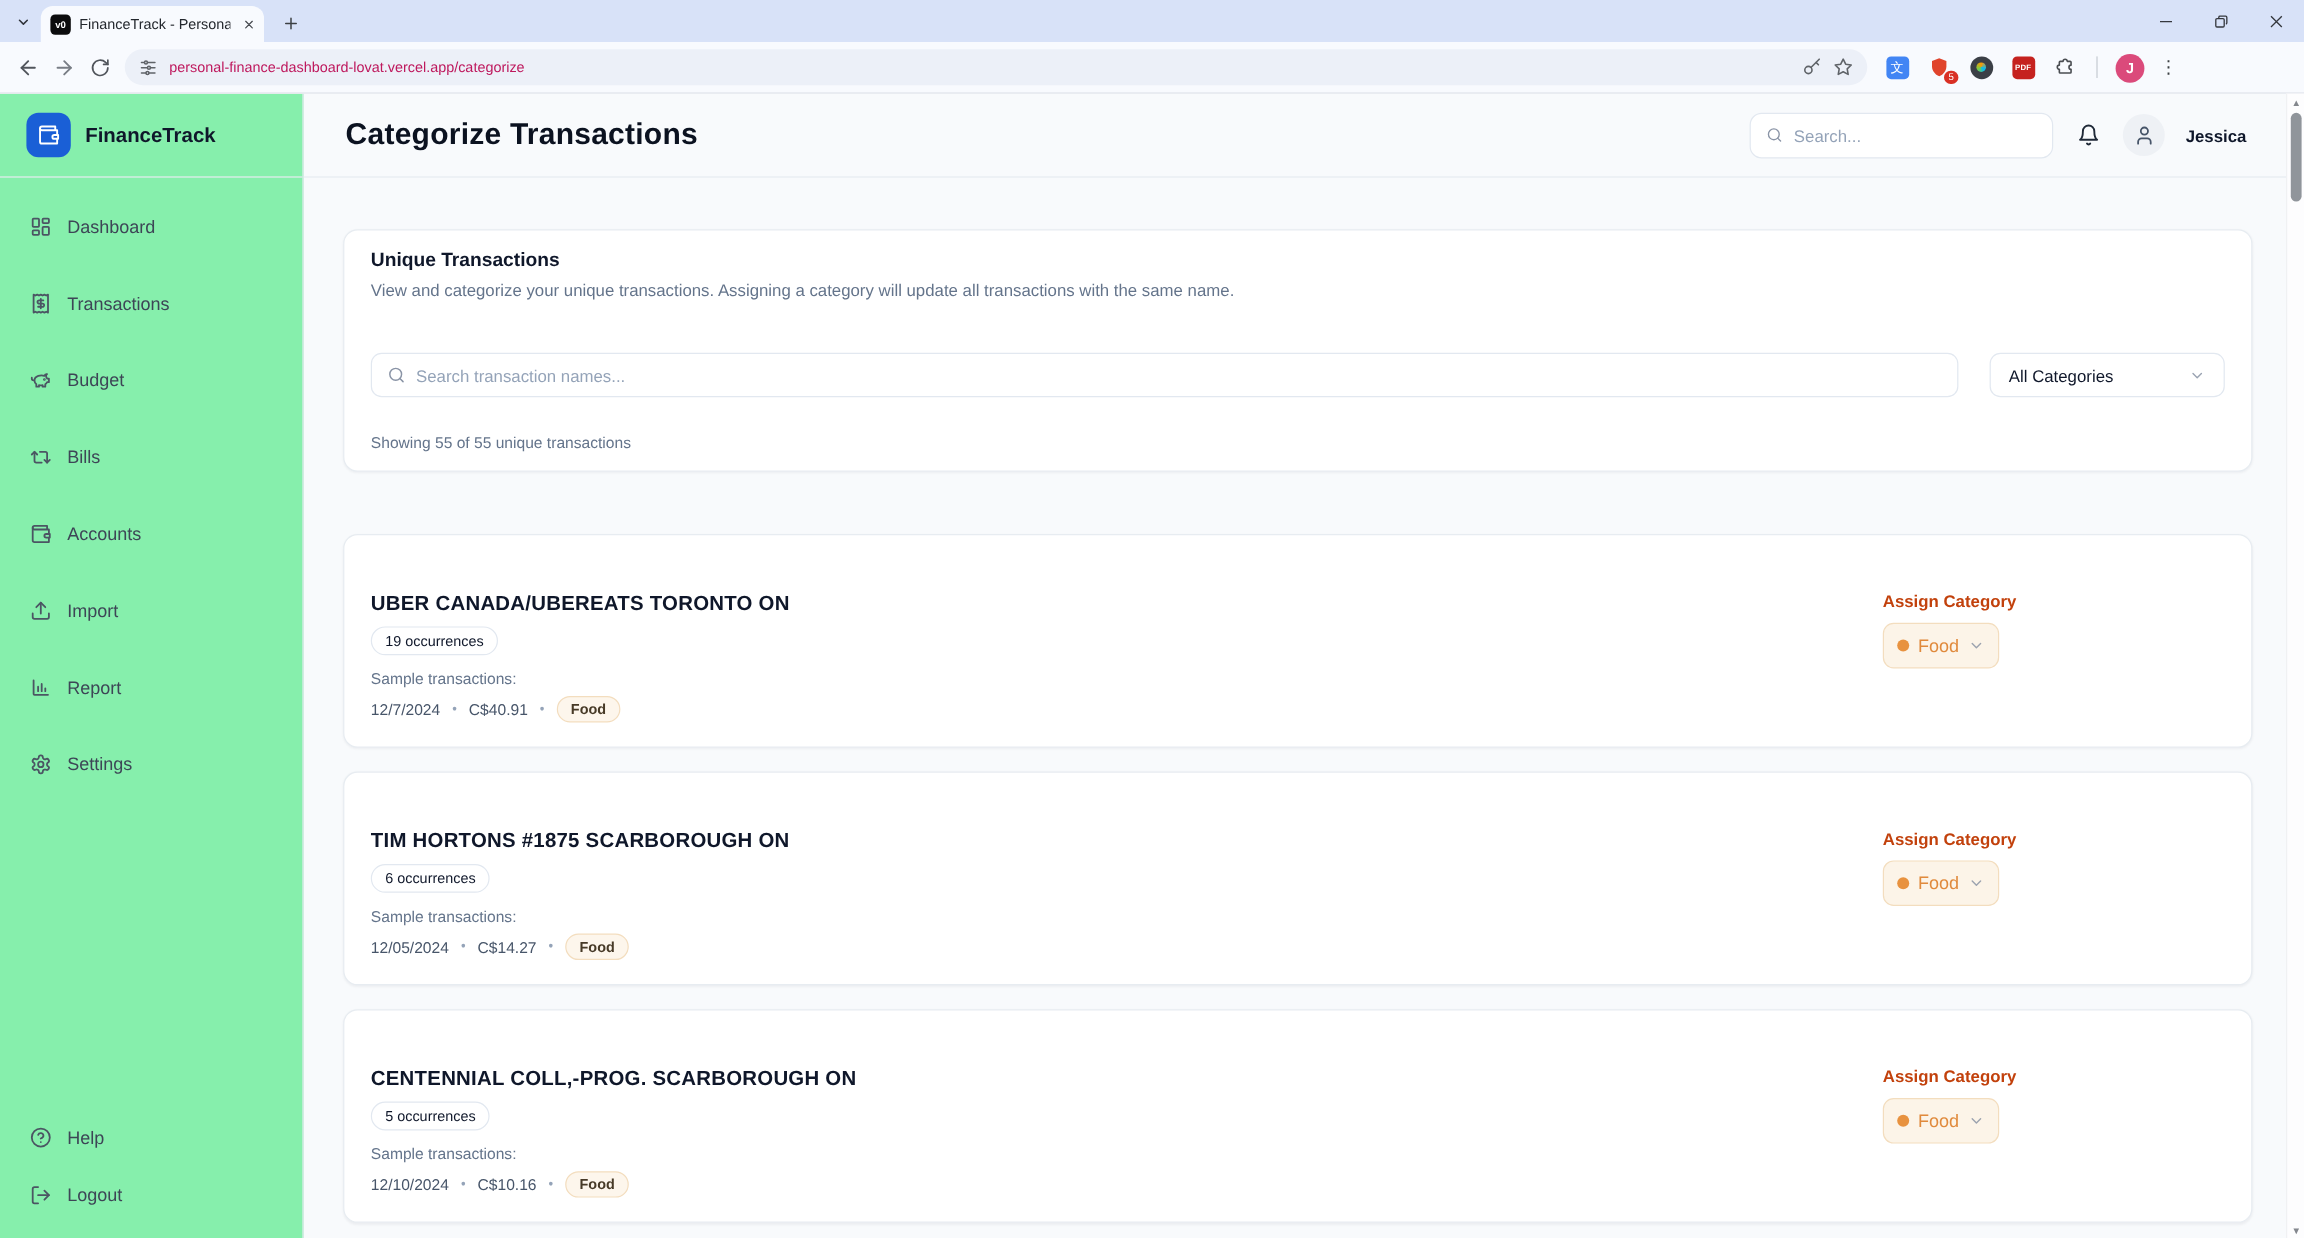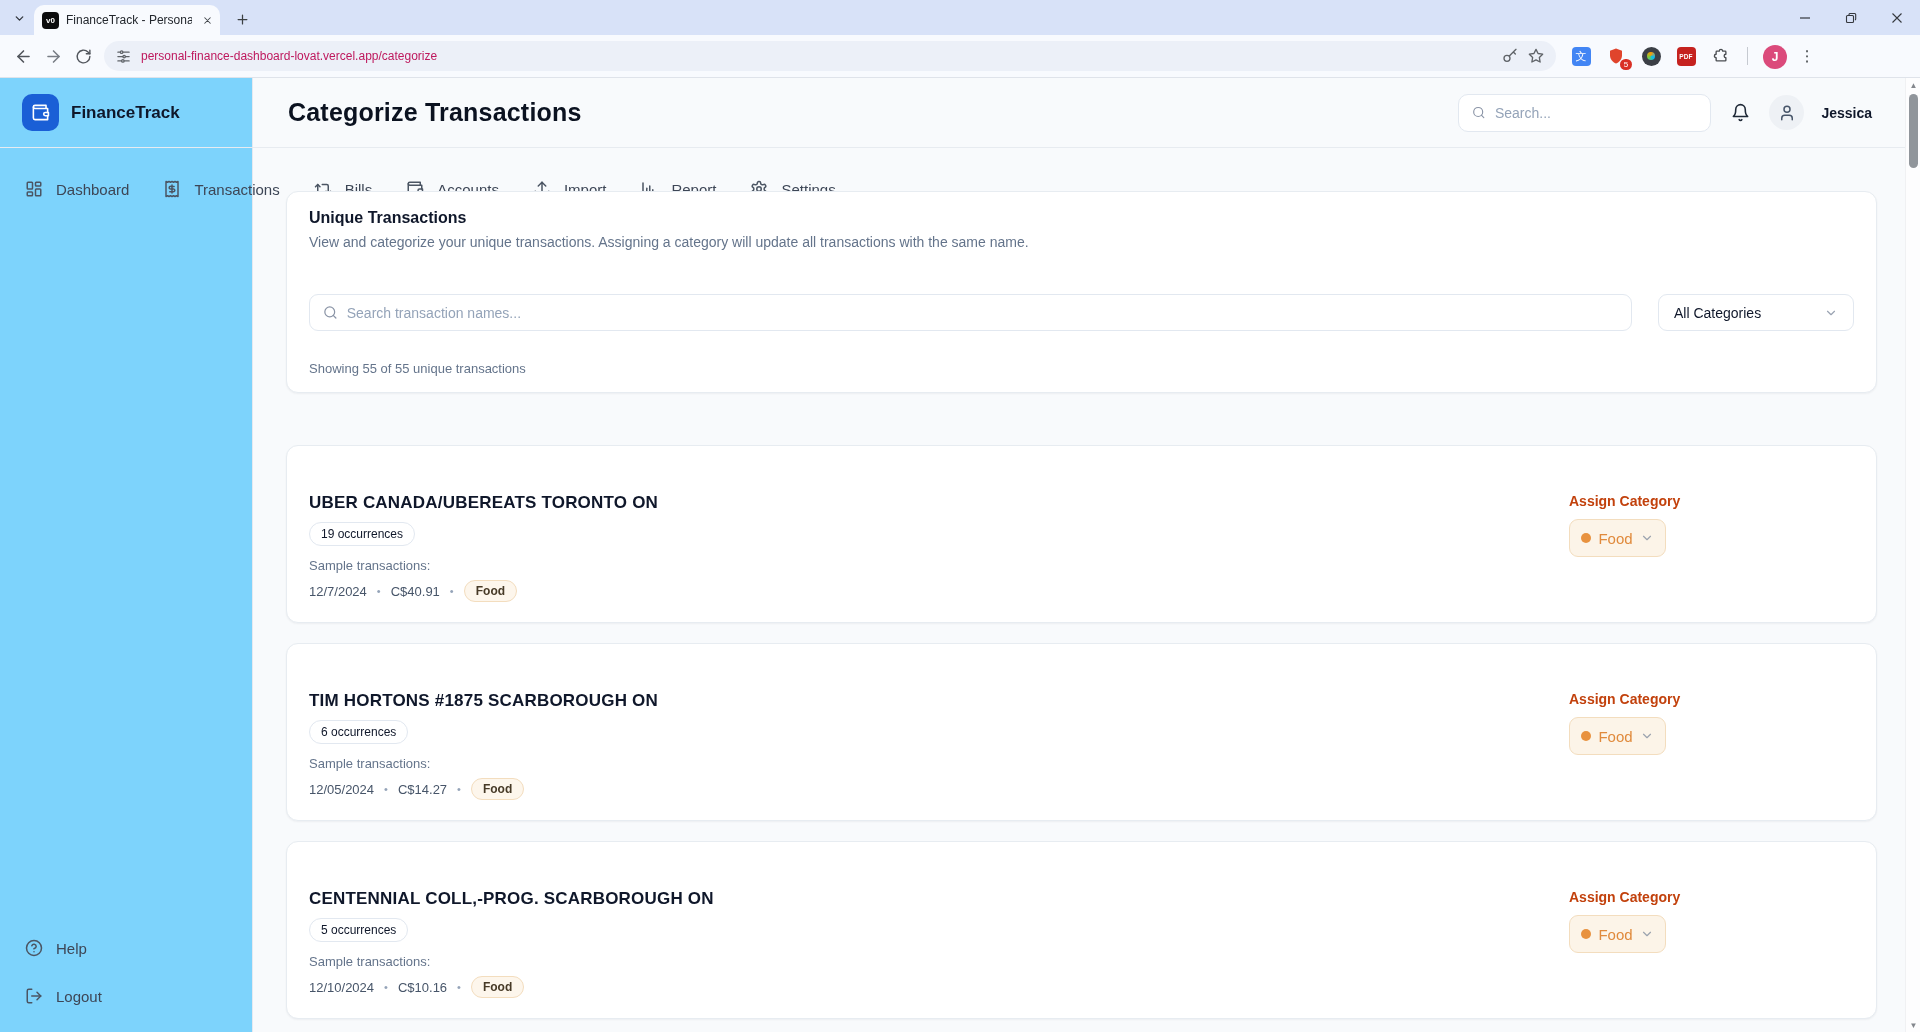--- a/index.html
+++ b/index.html
@@ -35,25 +35,25 @@
   .ext-circle i { width:8px; height:8px; border-radius:50%; background:conic-gradient(#f90,#0bf,#7c4,#f90); }
   .ext-pdf { width:19px; height:19px; border-radius:4px; background:#c5221f; color:#fff; font-size:6.5px; font-weight:700;
              display:grid; place-items:center; letter-spacing:.2px; }
   .chrome-divider { width:1px; height:18px; background:#c6cad1; margin:0 2px; }
   .chrome-avatar { width:24px; height:24px; border-radius:50%; background:#db4a7b; color:#fff; font-size:12px;
                    font-weight:700; display:grid; place-items:center; }
   .kebab { width:18px; height:22px; color:#3c4043; display:grid; place-items:center; font-size:15px; letter-spacing:0; }
 
   
   .app { display:flex; height:954px; width:1905px; }
-  .sidebar { width:253px; flex:none; background:#7dd3fc; border-right:1px solid #e5e9f0; display:flex; flex-direction:column; }
+  .sidebar { width:253px; flex:none; background:#86efac; border-right:1px solid #e5e9f0; display:flex; flex-direction:column; }
   .brand { height:70px; flex:none; display:flex; align-items:center; gap:12px; padding:0 22px; border-bottom:1px solid #e7ebf0; }
   .brand-badge { width:37px; height:37px; border-radius:10px; background:#1a5fd6; color:#fff; display:grid; place-items:center; flex:none; }
   .brand-name { font-size:17px; font-weight:700; color:#0f172a; }
-  .nav { flex:1; padding:21px 12px 0; display:flex; gap:8px; }
+  .nav { flex:1; padding:21px 12px 0; display:flex; flex-direction:column; gap:24px; }
   .nav-item { height:40px; border-radius:10px; display:flex; align-items:center; gap:13px; padding:0 13px;
               color:#3d4656; font-size:15px; }
   .nav-item svg { color:#4b5563; flex:none; }
   .nav-item.active { background:#e9edf3; color:#141c28; font-weight:500; }
   .side-footer { padding:0 12px 16px; display:flex; flex-direction:column; gap:8px; }
 
   .main { flex:1; display:flex; flex-direction:column; min-width:0; }
   .main-header { height:70px; flex:none; display:flex; align-items:center; justify-content:space-between;
                  padding:0 33px 0 35px; border-bottom:1px solid #e7ebf0; }
   .page-title { font-size:25px; font-weight:700; color:#0b1220; letter-spacing:.2px; }
@@ -247,20 +247,28 @@
       <div class="nav-item">
         <svg width="18" height="18" viewBox="0 0 24 24" fill="none" stroke="currentColor" stroke-width="2" stroke-linecap="round" stroke-linejoin="round">
             <path d="M4 2v20l2-1 2 1 2-1 2 1 2-1 2 1 2-1 2 1V2l-2 1-2-1-2 1-2-1-2 1-2-1-2 1-2-1Z"></path>
             <path d="M14.8 8.5h-4.3a1.8 1.8 0 1 0 0 3.5h3a1.8 1.8 0 1 1 0 3.5H9"></path>
             <path d="M12 6.8v10.4"></path>
           </svg>
         <span>Transactions</span>
       </div>
       <div class="nav-item">
         <svg width="18" height="18" viewBox="0 0 24 24" fill="none" stroke="currentColor" stroke-width="2" stroke-linecap="round" stroke-linejoin="round">
+            <path d="M19 5c-1.5 0-2.8 1.4-3 2-3.5-1.5-11-.3-11 5 0 1.8.8 3.2 2 4.2V19h3v-1.7c1.3.3 2.7.3 4 0V19h3v-2.8c1-.6 1.7-1.4 2-2.2h2v-4h-2c-.2-.7-.6-1.3-1-1.8V5z"></path>
+            <path d="M2 9v1a2 2 0 0 0 2 2h.5"></path>
+            <circle cx="16" cy="11" r="0.5" fill="currentColor"></circle>
+          </svg>
+        <span>Budget</span>
+      </div>
+      <div class="nav-item">
+        <svg width="18" height="18" viewBox="0 0 24 24" fill="none" stroke="currentColor" stroke-width="2" stroke-linecap="round" stroke-linejoin="round">
             <path d="m2 9 3-3 3 3"></path>
             <path d="M13 18H7a2 2 0 0 1-2-2V6"></path>
             <path d="m22 15-3 3-3-3"></path>
             <path d="M11 6h6a2 2 0 0 1 2 2v10"></path>
           </svg>
         <span>Bills</span>
       </div>
       <div class="nav-item">
         <svg width="18" height="18" viewBox="0 0 24 24" fill="none" stroke="currentColor" stroke-width="2" stroke-linecap="round" stroke-linejoin="round">
             <path d="M21 12V7H5a2 2 0 0 1 0-4h14v4"></path>

